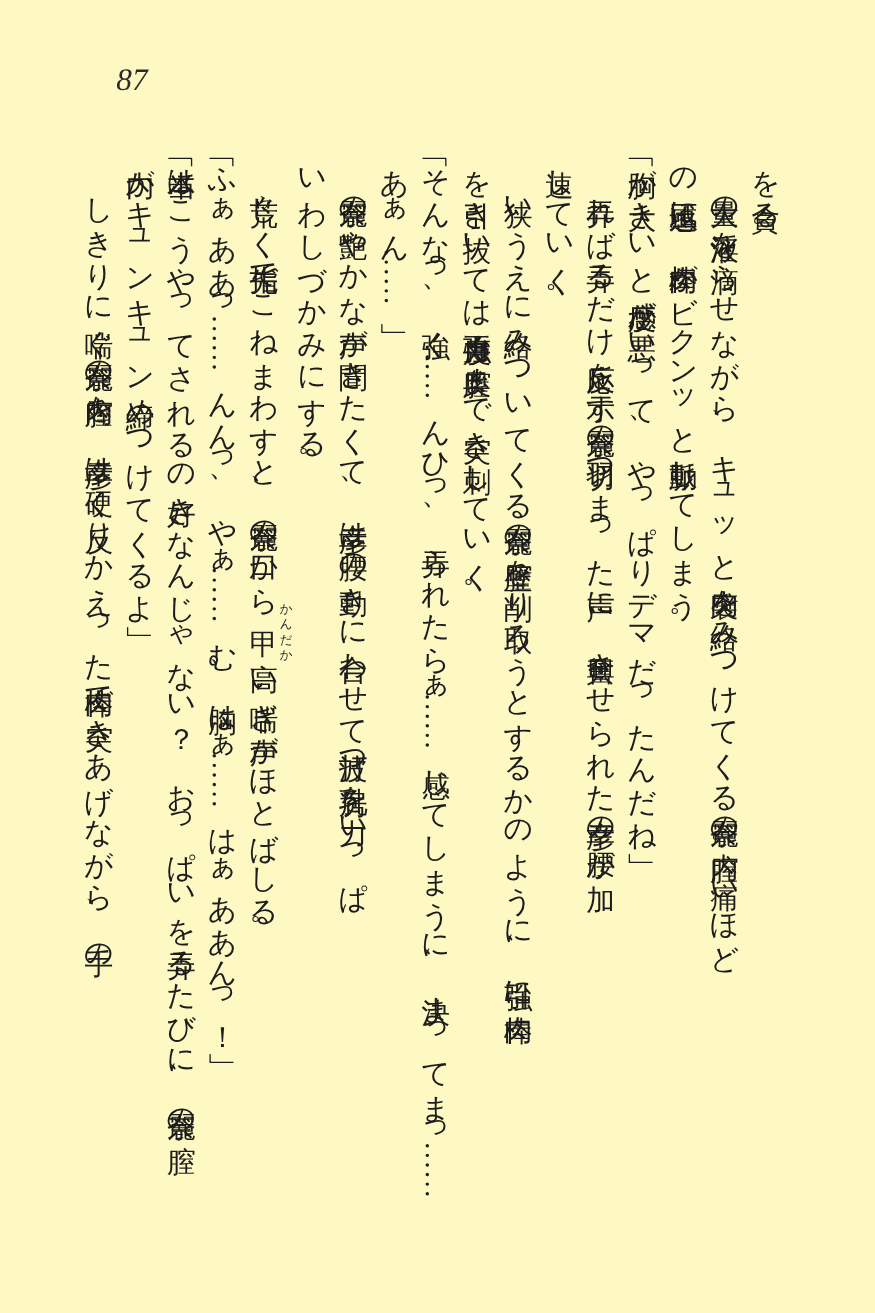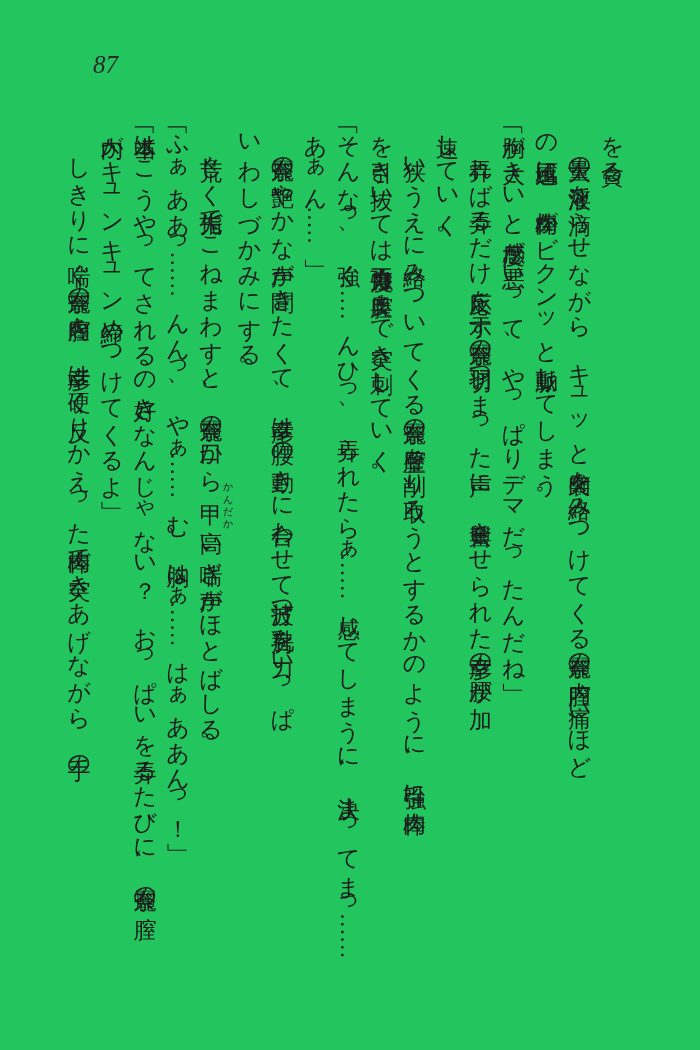--- a/index.html
+++ b/index.html
@@ -4,21 +4,21 @@
 <style>
   html, body {
     margin: 0;
     padding: 0;
     background: #ffffff;
   }
   .page {
     position: relative;
     width: 700px;
     height: 1050px;
-    background: #22c55e;
+    background: #fef9c3;
     overflow: hidden;
     font-family: "Liberation Serif", "DejaVu Serif", serif;
   }
   .page-number {
     position: absolute;
     left: 93px;
     top: 51px;
     font-size: 25px;
     font-style: italic;
     color: #2b2b2b;

